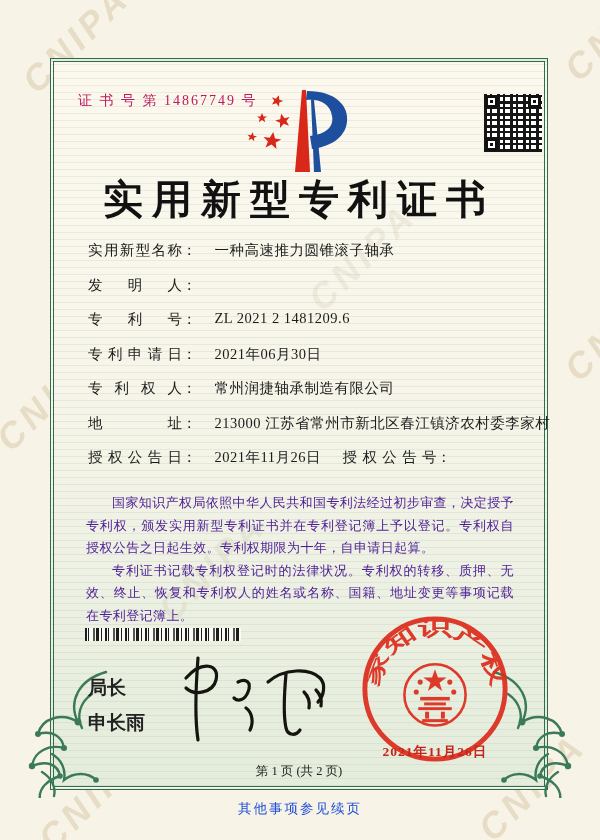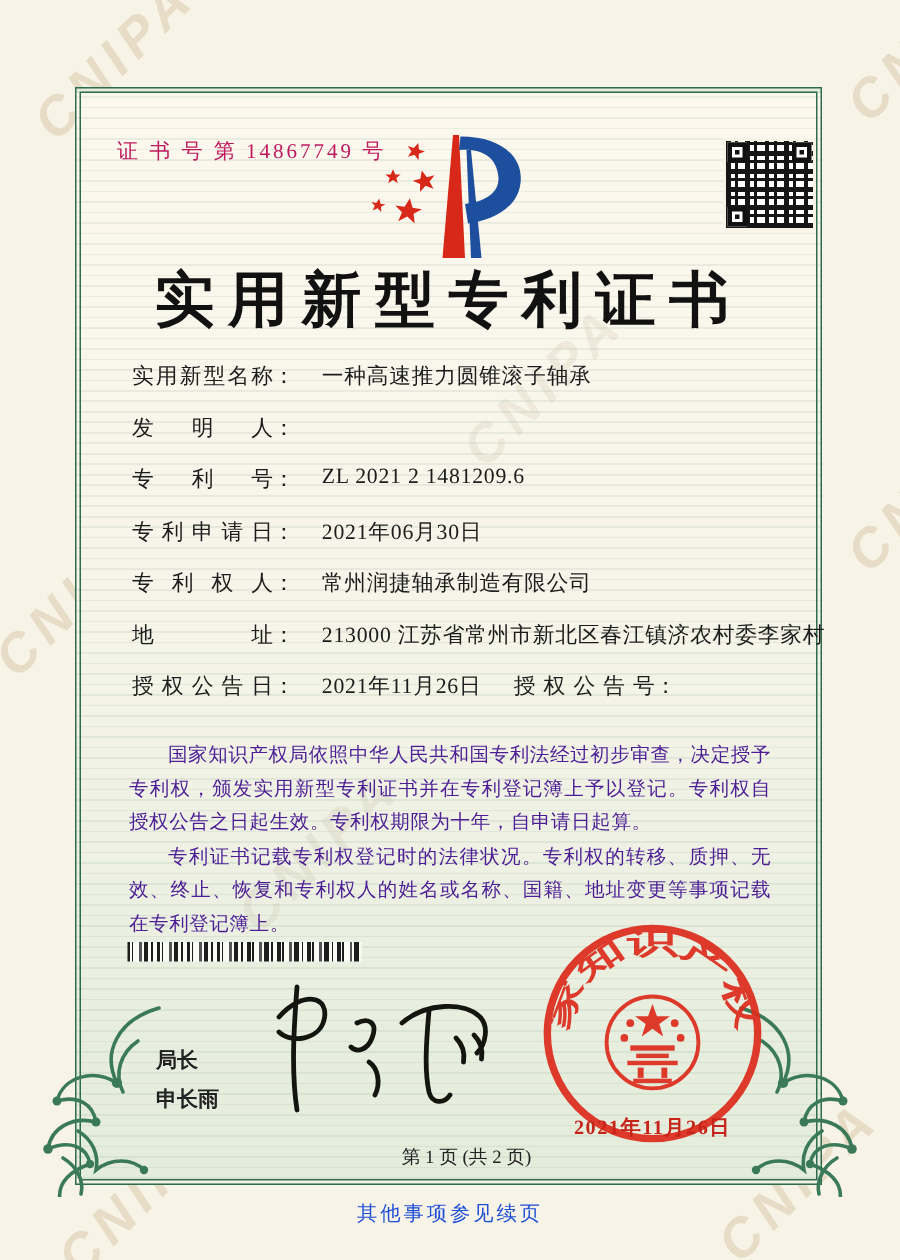--- a/index.html
+++ b/index.html
@@ -56,30 +56,30 @@
   }
   .paras p{margin:0;text-indent:2em;}
   .barcode{
     position:absolute;left:85px;top:628px;width:156px;height:13px;
     background:repeating-linear-gradient(90deg,
       #1d1d1d 0 2px,#fbfbf5 2px 3px,#1d1d1d 3px 4px,#fbfbf5 4px 8px,
       #555 8px 10px,#fbfbf5 10px 11px,#1d1d1d 11px 14px,#fbfbf5 14px 16px,
       #1d1d1d 16px 17px,#fbfbf5 17px 20px);
   }
   .sig-block{
-    position:absolute;left:104px;top:670px;font-family:"Liberation Sans","DejaVu Sans",sans-serif;
-    font-size:14px;font-weight:bold;color:#222;line-height:1.85;margin-top:24px;
+    position:absolute;left:88px;top:670px;font-family:"Liberation Sans","DejaVu Sans",sans-serif;
+    font-size:19px;font-weight:bold;color:#222;line-height:1.85;
   }
   .sig-svg{position:absolute;left:168px;top:648px;}
   .seal{position:absolute;left:356px;top:610px;}
   .seal-date{
     position:absolute;left:350px;top:743px;width:170px;text-align:center;
     color:#c6241a;font-size:13.5px;font-weight:bold;letter-spacing:1px;
   }
-  .pageno{position:absolute;left:50px;top:763px;width:498px;text-align:center;font-size:12.5px;color:#222;padding-left:12px;}
+  .pageno{position:absolute;left:50px;top:763px;width:498px;text-align:center;font-size:12.5px;color:#222;}
   .footnote{position:absolute;left:0;top:800px;width:600px;text-align:center;font-size:13.5px;letter-spacing:2px;color:#1d4ed8;}
 </style>
 </head>
 <body>
 
 <span class="wm" style="left:14px;top:72px;">CNIPA</span>
 <span class="wm" style="left:-12px;top:430px;">CNIPA</span>
 <span class="wm" style="left:556px;top:360px;">CNIPA</span>
 <span class="wm" style="left:30px;top:830px;">CNIPA</span>
 <span class="wm" style="left:470px;top:820px;">CNIPA</span>

